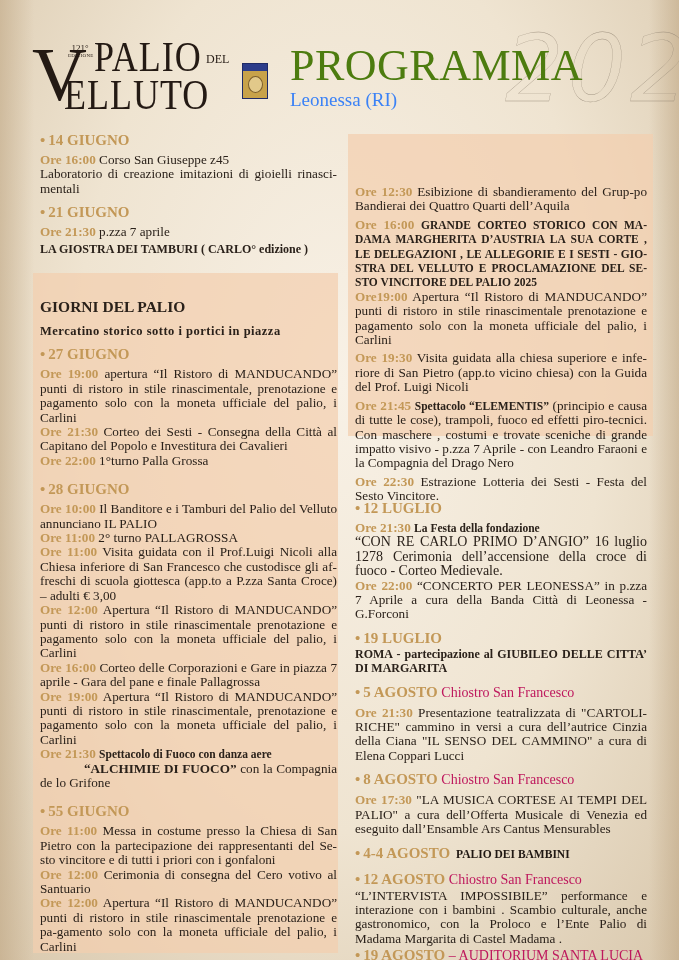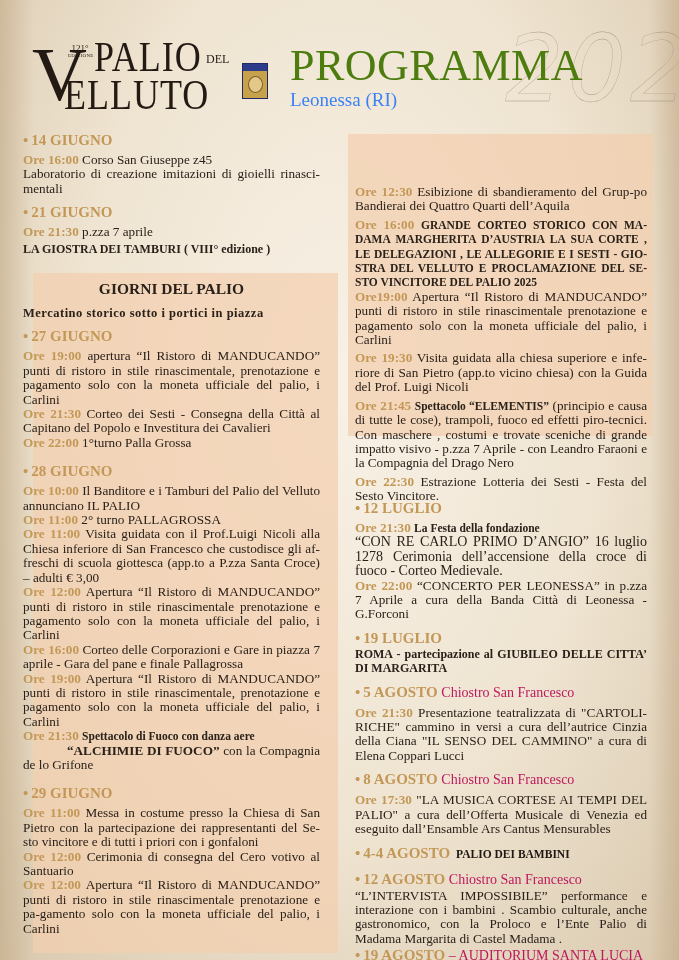--- a/index.html
+++ b/index.html
@@ -25,37 +25,37 @@
   .crest { position:absolute; left:242px; top:63px; width:24px; height:34px;
     background: linear-gradient(180deg,#2c3c8a 0 22%, #c8a24a 22% 100%); border:1px solid #1f2a66; }
   .crest::after { content:""; position:absolute; left:5px; top:12px; width:13px; height:15px; border-radius:50%; background:#e2c98a; border:1px solid #7a5c2a; }
 
   .prog-title { position:absolute; left:290px; top:43px; font-size:44px; letter-spacing:0.5px; color:#4d7c0f; line-height:46px; }
   .prog-sub { position:absolute; left:290px; top:89px; font-size:19px; color:#3b82f6; }
   .year { position:absolute; left:505px; top:20px; font-size:92px; color:#8f8271; font-family:"DejaVu Sans", sans-serif; font-weight:100; letter-spacing:4px; opacity:0.8; -webkit-text-stroke:0.3px #8f8271; color:transparent; font-style:italic; line-height:100px; }
 
   
   .col { position:absolute; font-size:13.2px; line-height:14.4px; }
-  .col-left { left:23px; width:297px; }
+  .col-left { left:40px; width:297px; }
   .col-right { left:355px; width:292px;margin-top:48px; }
   .box { position:absolute; background: rgba(242,207,175,0.72); }
   .box-left { left:33px; top:273px; width:305px; height:680px; }
   .box-right { left:348px; top:134px; width:305px; height:302px; }
 
   .date { color:#c39857; font-weight:bold; font-size:15px; line-height:18px; }
   .date .bullet { margin-right:3px; }
   .date .place { color:#be185d; font-weight:normal; font-size:14px; }
   .date .dtitle { color:#1f1712; font-weight:bold; font-size:11.5px; margin-left:6px; }
   .time { color:#c39857; font-weight:bold; }
   .bold { font-weight:bold;margin-left:44px; }
   .bold-small { font-weight:bold; font-size:11.5px; }
   .entry { text-align:justify; }
   .gap { height:7px; }
   .gap-s { height:4px; }
-  .section-title { text-align:center; font-weight:bold; font-size:15.5px; line-height:20px; margin-top:2px; }
+  .section-title { font-weight:bold; font-size:15.5px; line-height:20px; margin-top:20px; }
   .subtitle { font-weight:bold; font-size:12.5px; letter-spacing:0.5px; }
   .big { font-size:14px; }
 </style>
 </head>
 <body>
 
 <div class="edge-l"></div>
 <div class="edge-r"></div>
 
 <div class="logo">
@@ -78,21 +78,21 @@
 
 <div class="col col-left" style="top:131px;">
   <div class="date"><span class="bullet">•</span><span>14 GIUGNO</span></div>
   <div class="gap-s"></div>
   <div class="entry"><span class="time">Ore 16:00</span> <span>Corso San Giuseppe z45</span></div>
   <div class="entry"><span>Laboratorio di creazione imitazioni di gioielli rinasci-mentali</span></div>
   <div class="gap"></div>
   <div class="date"><span class="bullet">•</span><span>21 GIUGNO</span></div>
   <div class="gap-s"></div>
   <div class="entry"><span class="time">Ore 21:30</span> <span>p.zza 7 aprile</span></div>
-  <div class="entry bold-small" style="font-size:12px; margin-top:2px;"><span>LA GIOSTRA DEI TAMBURI ( VIII° edizione )</span></div>
+  <div class="entry bold-small" style="font-size:12px; margin-top:2px;"><span>LA GIOSTRA DEI TAMBURI ( CARLO° edizione )</span></div>
 </div>
 
 <div class="col col-left" style="top:277px;">
   <div class="section-title">GIORNI DEL PALIO</div>
   <div class="gap"></div>
   <div class="subtitle">Mercatino storico sotto i portici in piazza</div>
   <div class="gap"></div>
 
   <div class="date"><span class="bullet">•</span><span>27 GIUGNO</span></div>
   <div class="gap-s"></div>
@@ -105,21 +105,21 @@
   <div class="gap-s"></div>
   <div class="entry"><span class="time">Ore 10:00</span> <span>Il Banditore e i Tamburi del Palio del Velluto annunciano IL PALIO</span></div>
   <div class="entry"><span class="time">Ore 11:00</span> <span>2° turno PALLAGROSSA</span></div>
   <div class="entry"><span class="time">Ore 11:00</span> <span>Visita guidata con il Prof.Luigi Nicoli alla Chiesa inferiore di San Francesco che custodisce gli af-freschi di scuola giottesca (app.to a P.zza Santa Croce) – adulti € 3,00</span></div>
   <div class="entry"><span class="time">Ore 12:00</span> <span>Apertura “Il Ristoro di MANDUCANDO” punti di ristoro in stile rinascimentale prenotazione e pagamento solo con la moneta ufficiale del palio, i Carlini</span></div>
   <div class="entry"><span class="time">Ore 16:00</span> <span>Corteo delle Corporazioni e Gare in piazza 7 aprile - Gara del pane e finale Pallagrossa</span></div>
   <div class="entry"><span class="time">Ore 19:00</span> <span>Apertura “Il Ristoro di MANDUCANDO” punti di ristoro in stile rinascimentale, prenotazione e pagamento solo con la moneta ufficiale del palio, i Carlini</span></div>
   <div class="entry"><span class="time">Ore 21:30</span> <span class="bold-small">Spettacolo di Fuoco con danza aere</span><br><span class="bold">“ALCHIMIE DI FUOCO”</span> <span>con la Compagnia de lo Grifone</span></div>
   <div class="gap" style="height:12px"></div>
 
-  <div class="date"><span class="bullet">•</span><span>29 GIUGNO</span></div>
+  <div class="date"><span class="bullet">•</span><span>55 GIUGNO</span></div>
   <div class="gap-s"></div>
   <div class="entry"><span class="time">Ore 11:00</span> <span>Messa in costume presso la Chiesa di San Pietro con la partecipazione dei rappresentanti del Se-sto vincitore e di tutti i priori con i gonfaloni</span></div>
   <div class="entry"><span class="time">Ore 12:00</span> <span>Cerimonia di consegna del Cero votivo al Santuario</span></div>
   <div class="entry"><span class="time">Ore 12:00</span> <span>Apertura “Il Ristoro di MANDUCANDO” punti di ristoro in stile rinascimentale prenotazione e pa-gamento solo con la moneta ufficiale del palio, i Carlini</span></div>
 </div>
 
 <div class="col col-right" style="top:137px;">
   <div class="entry"><span class="time">Ore 12:30</span> <span>Esibizione di sbandieramento del Grup-po Bandierai dei Quattro Quarti dell’Aquila</span></div>
   <div class="gap-s"></div>
   <div class="entry"><span class="time">Ore 16:00</span> <span class="bold-small">GRANDE CORTEO STORICO CON MA-DAMA MARGHERITA D’AUSTRIA LA SUA CORTE , LE DELEGAZIONI , LE ALLEGORIE E I SESTI - GIO-STRA DEL VELLUTO E PROCLAMAZIONE DEL SE-STO VINCITORE DEL PALIO 2025</span></div>

